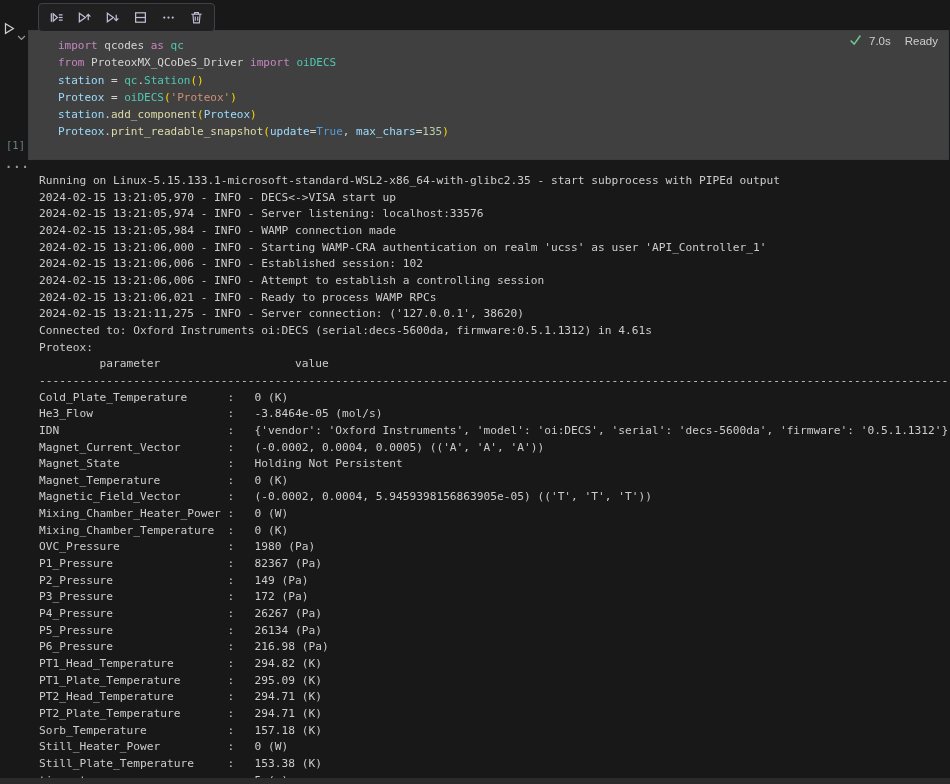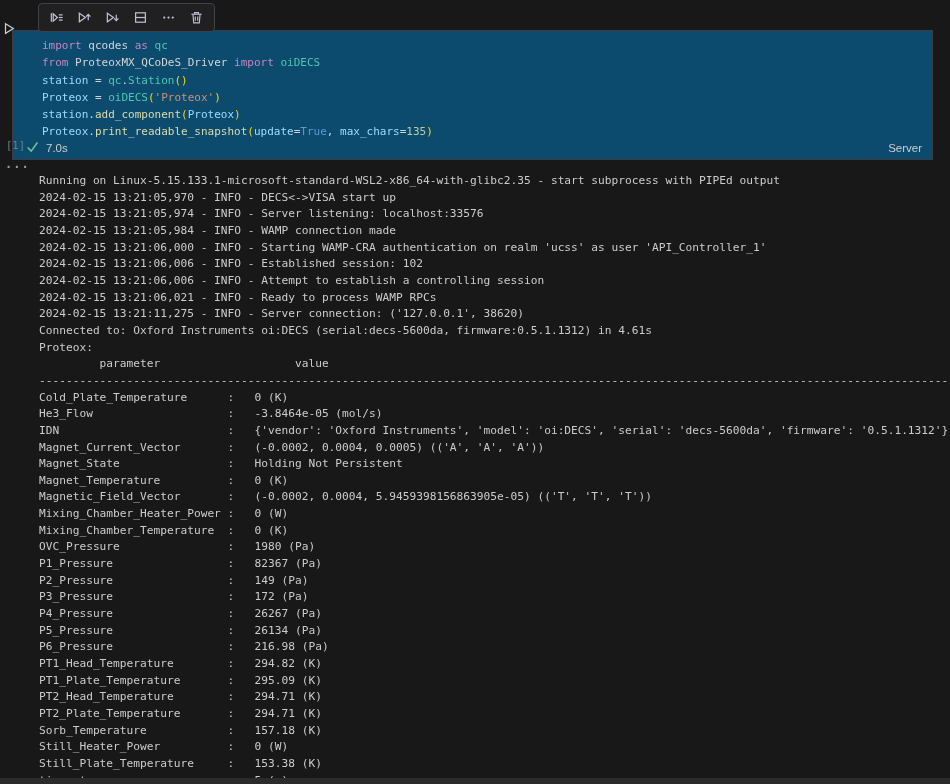--- a/index.html
+++ b/index.html
@@ -15,23 +15,23 @@
     background:#202021;border:1px solid #413f48;border-radius:4px;
     z-index:5;
   }
   .tb-btn{background:none;border:none;padding:2px;margin:0;cursor:pointer;display:flex;align-items:center;}
   .tb-btn svg{display:block;}
   
   .run-btn{position:absolute;left:2px;top:21px;background:none;border:none;padding:0;cursor:pointer;}
   .run-chevron{position:absolute;left:17px;top:26px;}
   
   .cell-frame{
-    position:absolute;left:12px;top:30px;width:919px;height:128px;
-    background:#0c4a6e;border:1px solid #3c3c44;
-    display:flex;flex-direction:column;
+    position:absolute;left:28px;top:30px;width:919px;height:128px;
+    background:#404040;border:1px solid #3c3c44;
+    display:flex;flex-direction:row;
   }
   .editor{flex:1;padding:6px 0 0 29px;overflow:hidden;}
   .editor pre{
     margin:0;font:11px/17.3px "DejaVu Sans Mono", monospace;
     color:#d4d4d4;white-space:pre;
   }
   .tk-kw{color:#C586C0}.tk-mod{color:#d4d4d4}.tk-cls{color:#4EC9B0}
   .tk-var{color:#9CDCFE}.tk-fn{color:#DCDCAA}.tk-str{color:#CE9178}
   .tk-num{color:#B5CEA8}.tk-const{color:#569CD6}.tk-op{color:#d4d4d4}
   .tk-brk{color:#ffd700}
@@ -127,21 +127,21 @@
       <pre><div><span class="tk-kw">import</span><span class="tk-mod"> qcodes</span><span class="tk-kw"> as</span><span class="tk-cls"> qc</span></div><div><span class="tk-kw">from</span><span class="tk-mod"> ProteoxMX_QCoDeS_Driver</span><span class="tk-kw"> import</span><span class="tk-cls"> oiDECS</span></div><div><span class="tk-var">station</span><span class="tk-op"> = </span><span class="tk-cls">qc</span><span class="tk-op">.</span><span class="tk-cls">Station</span><span class="tk-brk">(</span><span class="tk-brk">)</span></div><div><span class="tk-var">Proteox</span><span class="tk-op"> = </span><span class="tk-cls">oiDECS</span><span class="tk-brk">(</span><span class="tk-str">'Proteox'</span><span class="tk-brk">)</span></div><div><span class="tk-var">station</span><span class="tk-op">.</span><span class="tk-fn">add_component</span><span class="tk-brk">(</span><span class="tk-var">Proteox</span><span class="tk-brk">)</span></div><div><span class="tk-var">Proteox</span><span class="tk-op">.</span><span class="tk-fn">print_readable_snapshot</span><span class="tk-brk">(</span><span class="tk-var">update</span><span class="tk-op">=</span><span class="tk-const">True</span><span class="tk-op">, </span><span class="tk-var">max_chars</span><span class="tk-op">=</span><span class="tk-num">135</span><span class="tk-brk">)</span></div></pre>
     </div>
     <div class="cell-status">
       <span>
         <svg width="13" height="12" viewBox="0 0 16 14" fill="none" stroke="#73c991" stroke-width="1.8">
           <path d="M2 7.5 l4.4 4.5 L14 1.5"></path>
         </svg>
       </span>
       <span>7.0s</span>
       <span class="spacer"></span>
-      <button class="lang-pick">Server</button>
+      <button class="lang-pick">Ready</button>
     </div>
   </div>
 
   <span class="exec-count">[1]</span>
 
   <button class="out-gutter">···</button>
   <pre class="output-pre">Running on Linux-5.15.133.1-microsoft-standard-WSL2-x86_64-with-glibc2.35 - start subprocess with PIPEd output
 2024-02-15 13:21:05,970 - INFO - DECS&lt;-&gt;VISA start up
 2024-02-15 13:21:05,974 - INFO - Server listening: localhost:33576
 2024-02-15 13:21:05,984 - INFO - WAMP connection made

